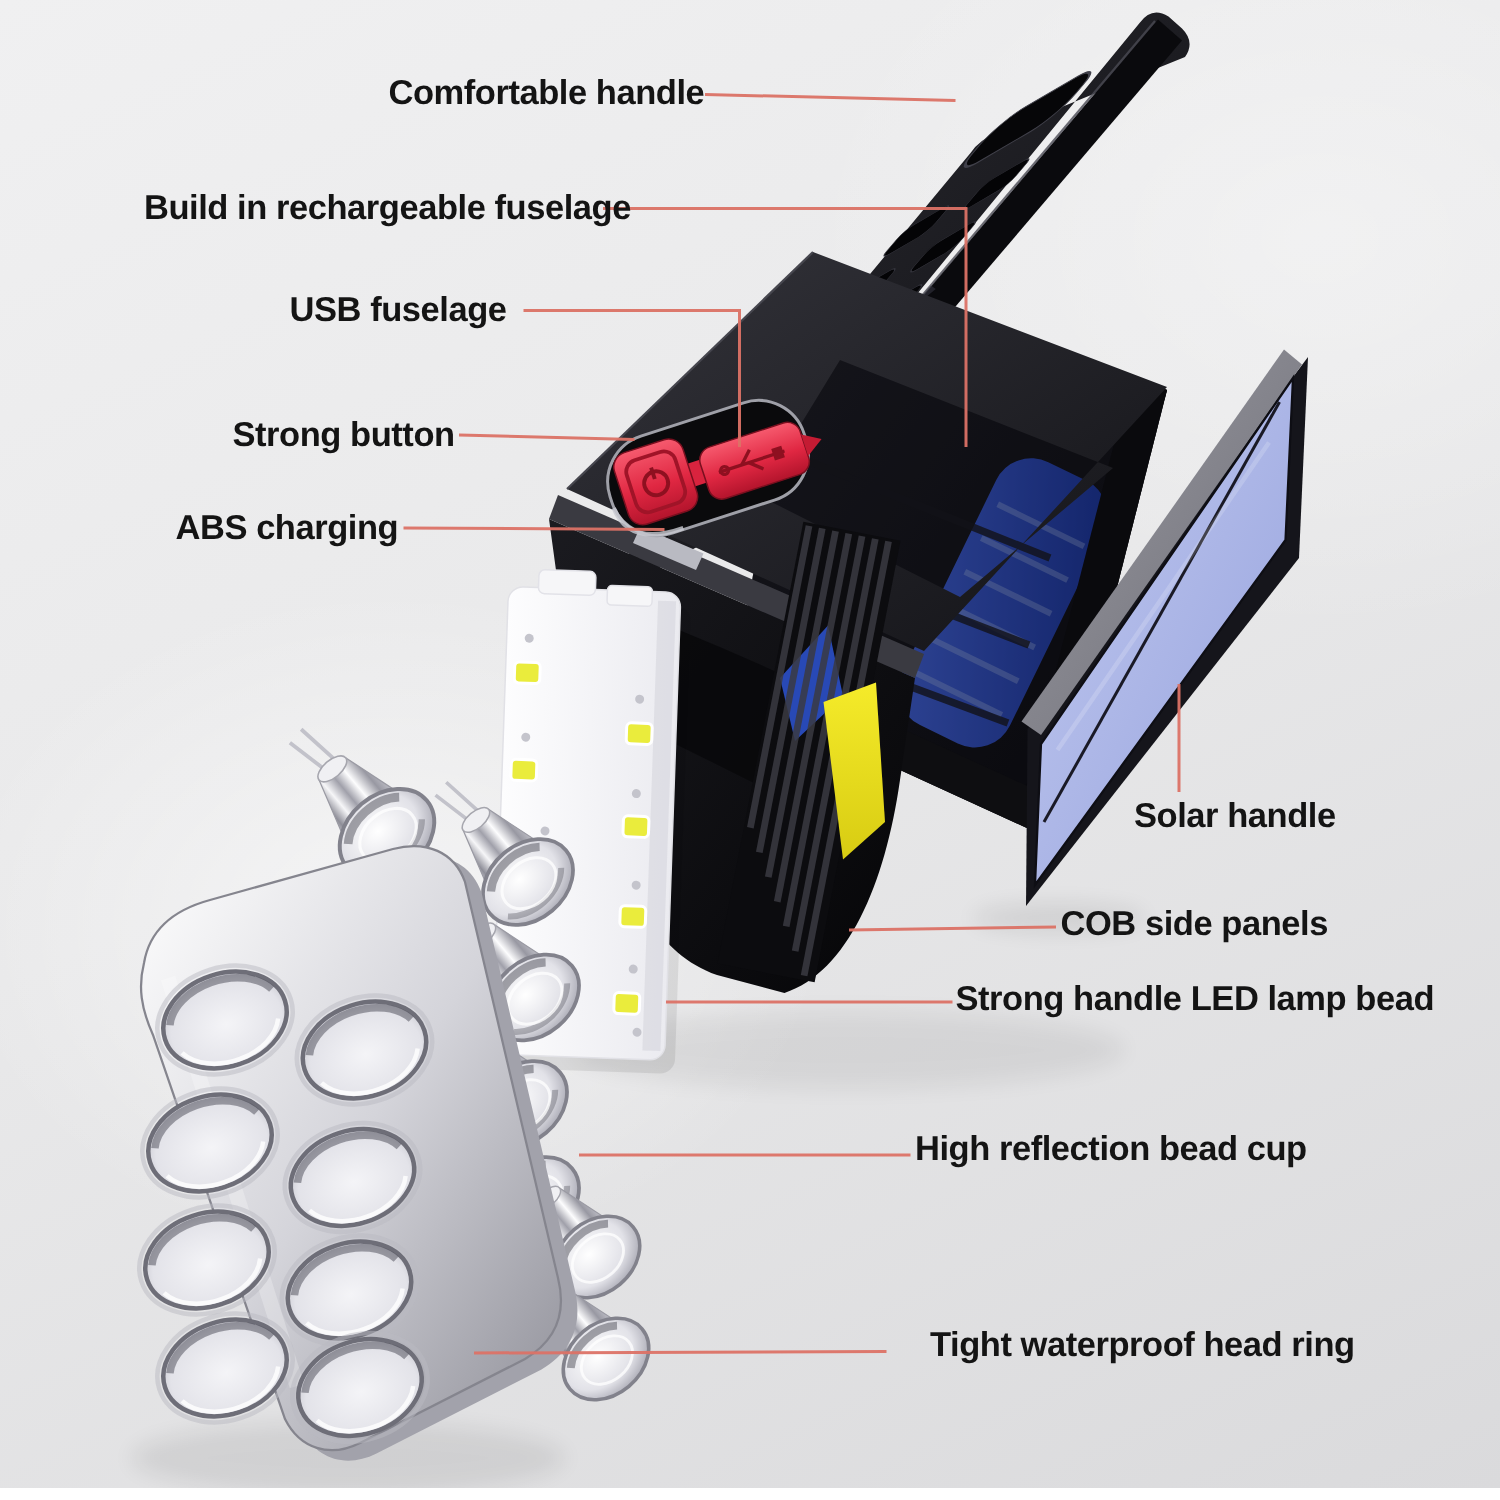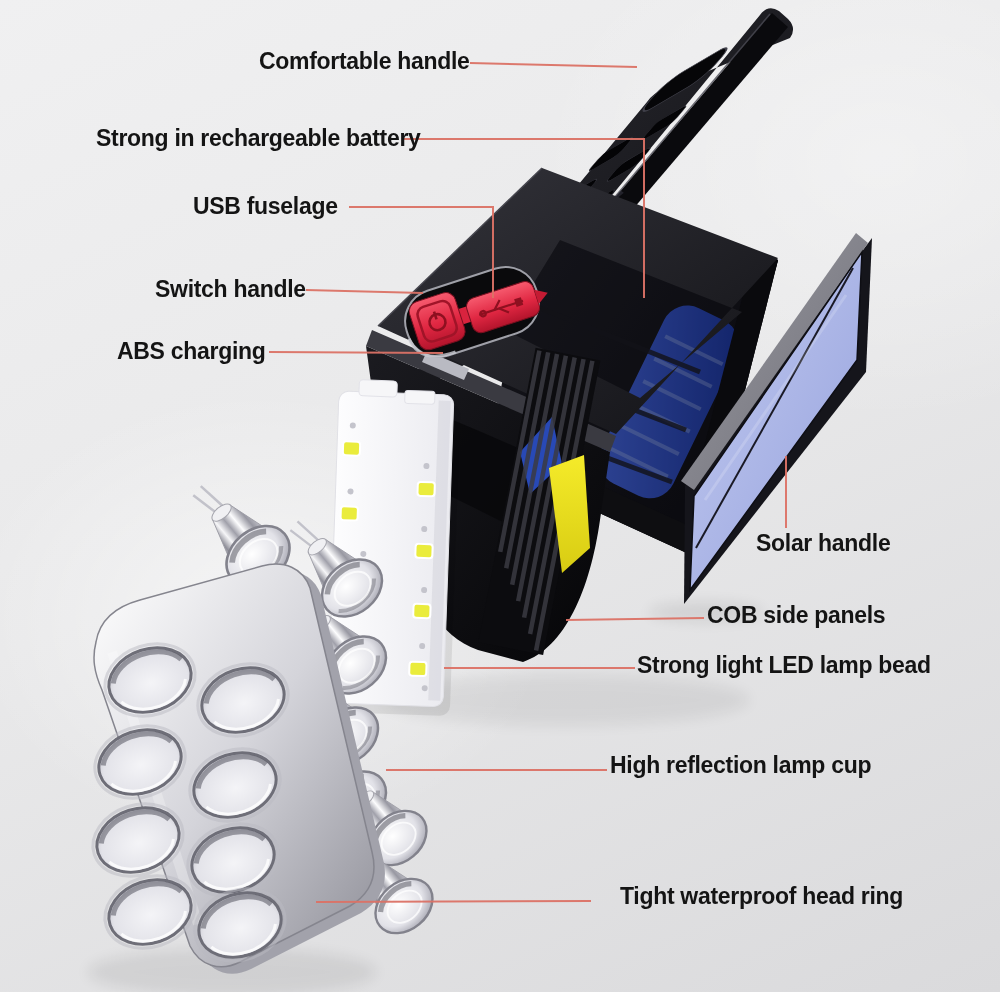--- a/index.html
+++ b/index.html
@@ -368,24 +368,24 @@
     <path d="M786,456 L786,528"></path>
     <path d="M566,620 L704,618"></path>
     <path d="M444,668 L635,668"></path>
     <path d="M386,770 L607,770"></path>
     <path d="M316,902 L591,901"></path>
   </g>
 </svg>
 
 <div>
   <div class="label" style="left:259px;top:49px">Comfortable handle</div>
-  <div class="label" style="left:96px;top:126px">Strong in rechargeable battery</div>
+  <div class="label" style="left:96px;top:126px">Build in rechargeable fuselage</div>
   <div class="label" style="left:193px;top:194px">USB fuselage</div>
-  <div class="label" style="left:155px;top:277px">Switch handle</div>
+  <div class="label" style="left:155px;top:277px">Strong button</div>
   <div class="label" style="left:117px;top:339px">ABS charging</div>
   <div class="label" style="left:756px;top:531px">Solar handle</div>
   <div class="label" style="left:707px;top:603px">COB side panels</div>
-  <div class="label" style="left:637px;top:653px">Strong light LED lamp bead</div>
-  <div class="label" style="left:610px;top:753px">High reflection lamp cup</div>
+  <div class="label" style="left:637px;top:653px">Strong handle LED lamp bead</div>
+  <div class="label" style="left:610px;top:753px">High reflection bead cup</div>
   <div class="label" style="left:620px;top:884px">Tight waterproof head ring</div>
 </div>
 
 </div>
 
 </body></html>

